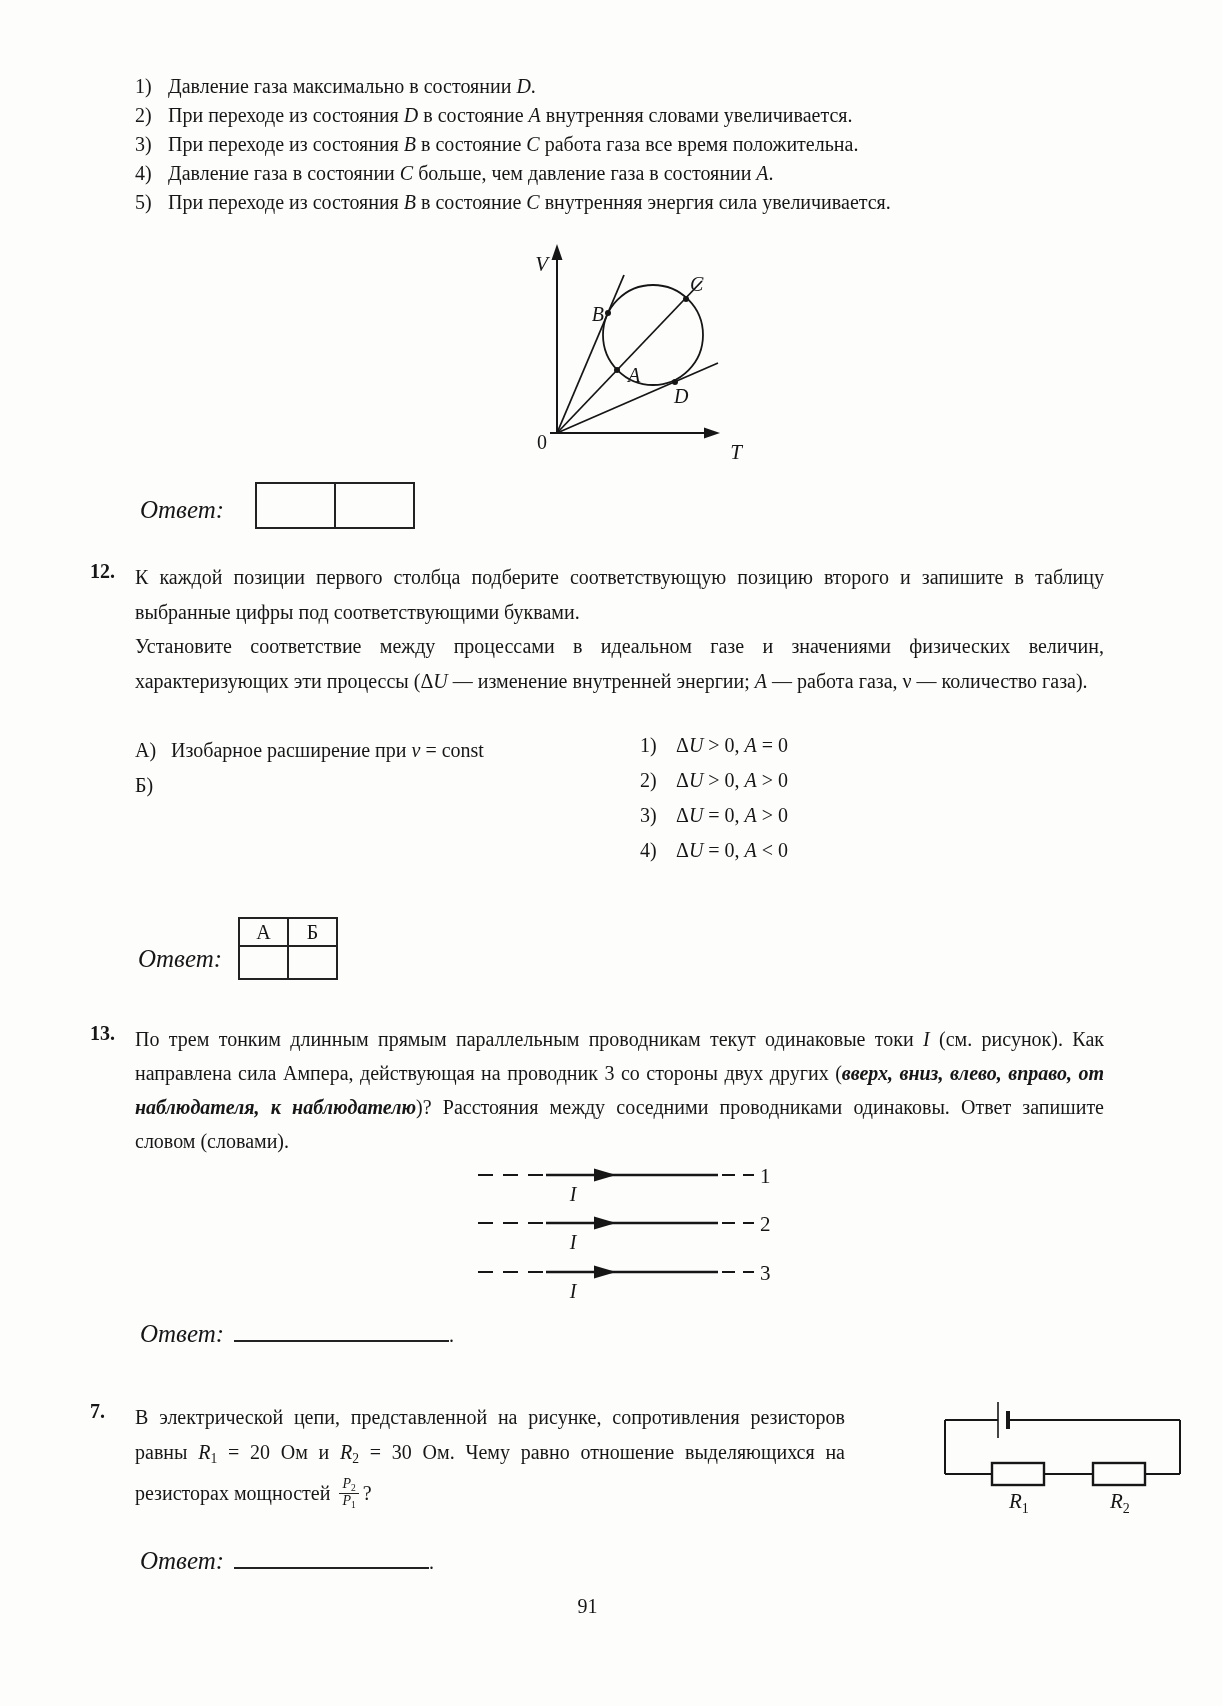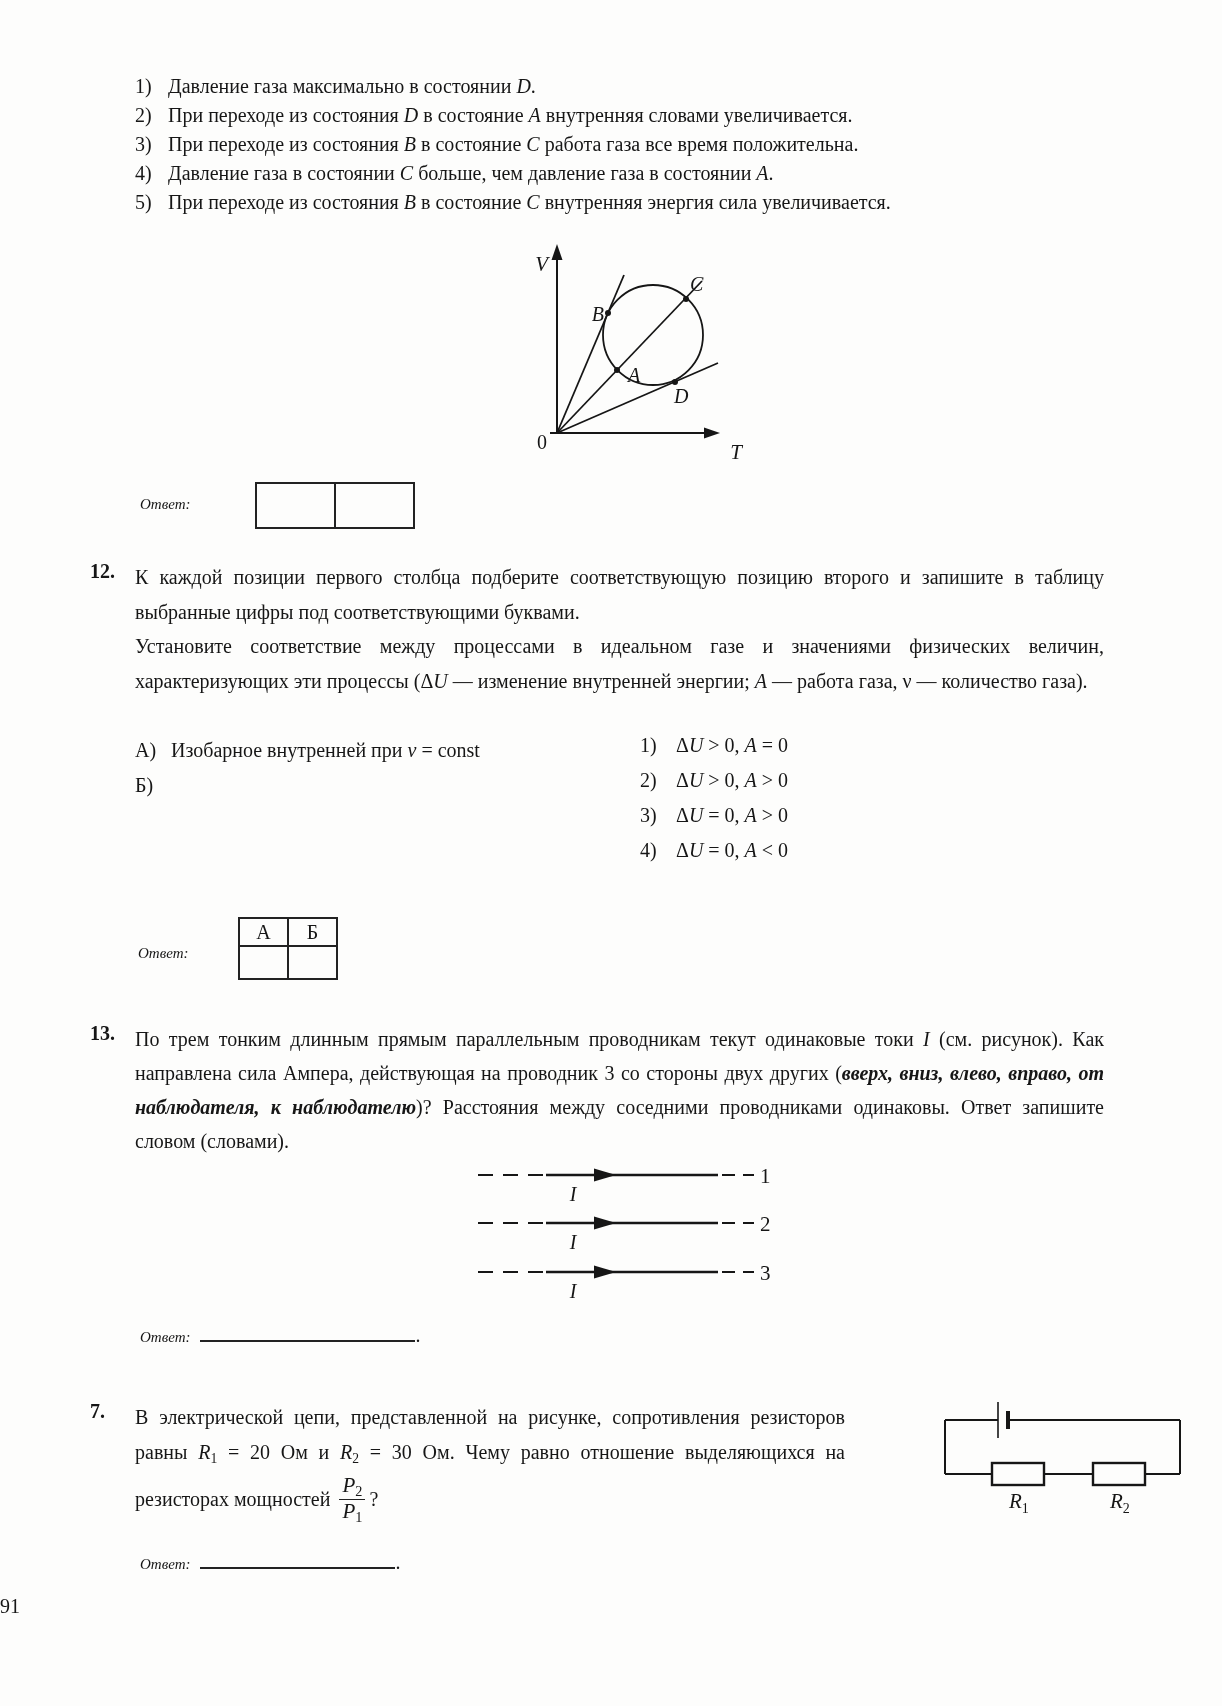--- a/index.html
+++ b/index.html
@@ -15,32 +15,32 @@
   .sb{font-size:0.68em;font-style:normal;vertical-align:-0.28em}
   .opt-row{display:flex;line-height:29px}
   .opt-num{flex:0 0 33px}
   .opt-text{flex:1}
   .q-row{display:flex}
   .q-num{flex:0 0 45px;font-weight:bold}
   .q-body{text-align:justify;line-height:34.5px}
   .col-header{line-height:30px;margin-bottom:6px}
   .col-item{display:flex;line-height:35px}
   .col-item .n{flex:0 0 36px}
-  .ans-label{font-style:italic;font-size:15px}
+  .ans-label{font-style:italic;font-size:25px}
   .blank{display:inline-block;width:215px;border-bottom:2px solid #222;height:22px;margin-left:10px}
   .ansbox{display:flex;border:2px solid #222;width:156px;height:43px;background:#fdfdfc}
   .ansbox .cell{flex:1}
   .ansbox .cell:first-child{border-right:2px solid #222}
   table.anst{border-collapse:collapse}
   table.anst td{border:2px solid #222;width:47px;text-align:center;padding:0}
   table.anst tr.hdr td{height:26px;line-height:26px}
   table.anst tr.emp td{height:31px}
   svg{overflow:visible}
   svg text{font-family:"Liberation Serif","DejaVu Serif",serif;fill:#161616}
-  .frac{display:inline-block;text-align:left;vertical-align:middle;line-height:1.05;font-size:21px;margin:0 4px;position:relative;top:-2px}
+  .frac{display:inline-block;text-align:left;vertical-align:middle;line-height:1.05;font-size:14px;margin:0 4px;position:relative;top:-2px}
   .frac .fn{border-bottom:1.6px solid #222;padding:0 3px}
   .frac .fd{padding:0 3px}
 </style>
 </head>
 <body>
 
 <div class="abs" style="top:72px;left:135px;width:995px">
   <div class="opt-row">
     <span class="opt-num">1)</span>
     <span class="opt-text"><span>Давление газа максимально в состоянии </span><span class="it">D</span><span>.</span></span>
@@ -102,21 +102,21 @@
   <span class="q-num">12.</span>
   <div style="flex:1">
     <div class="q-body"><span>К каждой позиции первого столбца подберите соответствующую позицию второго и за­пишите в таблицу выбранные цифры под соответствующими буквами.</span></div>
     <div class="q-body"><span>Установите соответствие между процессами в идеальном газе и значениями физических величин, характеризующих эти процессы (Δ</span><span class="it">U</span><span> — изменение внутренней энергии; </span><span class="it">A</span><span> — работа газа, ν — количество газа).</span></div>
   </div>
 </div>
 
 <div class="abs" style="top:733px;left:135px;width:480px">
   <div class="col-item">
     <span class="n">А)</span>
-    <span><span>Изобарное внутренней при </span><span class="it">ν</span><span> = const</span></span>
+    <span><span>Изобарное расширение при </span><span class="it">ν</span><span> = const</span></span>
   </div>
   <div class="col-item">
     <span class="n">Б)</span>
   </div>
 </div>
 
 <div class="abs" style="top:728px;left:640px;width:470px">
   <div class="col-item">
     <span class="n">1)</span>
     <span><span>Δ</span><span class="it">U</span><span> &gt; 0, </span><span class="it">A</span><span> = 0</span></span>
@@ -206,13 +206,13 @@
     <rect x="158" y="63" width="52" height="22" fill="#fdfdfc" stroke="#161616" stroke-width="2.4"></rect>
     <text x="74" y="108" font-size="21"><tspan font-style="italic">R</tspan><tspan dy="5" font-size="14">1</tspan></text>
     <text x="175" y="108" font-size="21"><tspan font-style="italic">R</tspan><tspan dy="5" font-size="14">2</tspan></text>
   </svg>
 </div>
 
 <div class="abs" style="top:1545px;left:140px">
   <span class="ans-label">Ответ:</span><span class="blank" style="width:195px"></span><span>.</span>
 </div>
 
-<div class="abs" style="top:1595px;left:0;width:1175px;">91</div>
+<div class="abs" style="top:1595px;left:0;width:1175px;text-align:center">91</div>
 
 </body></html>

